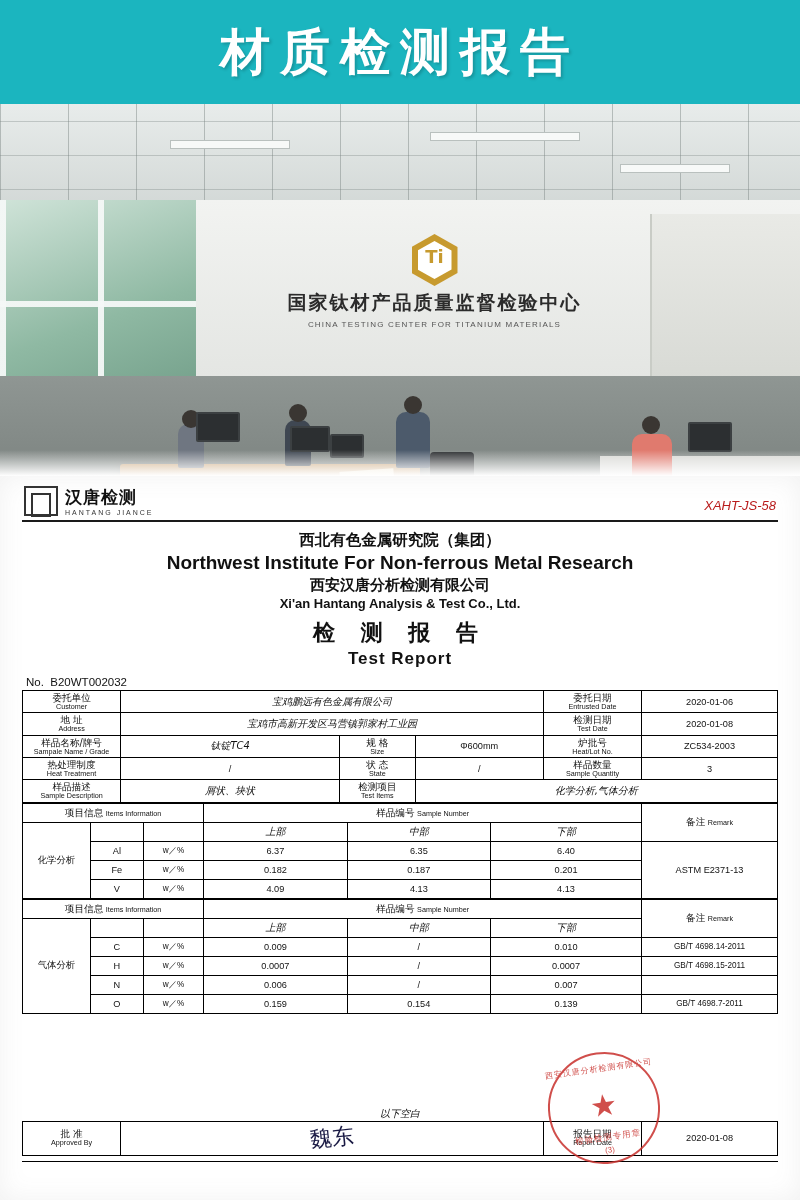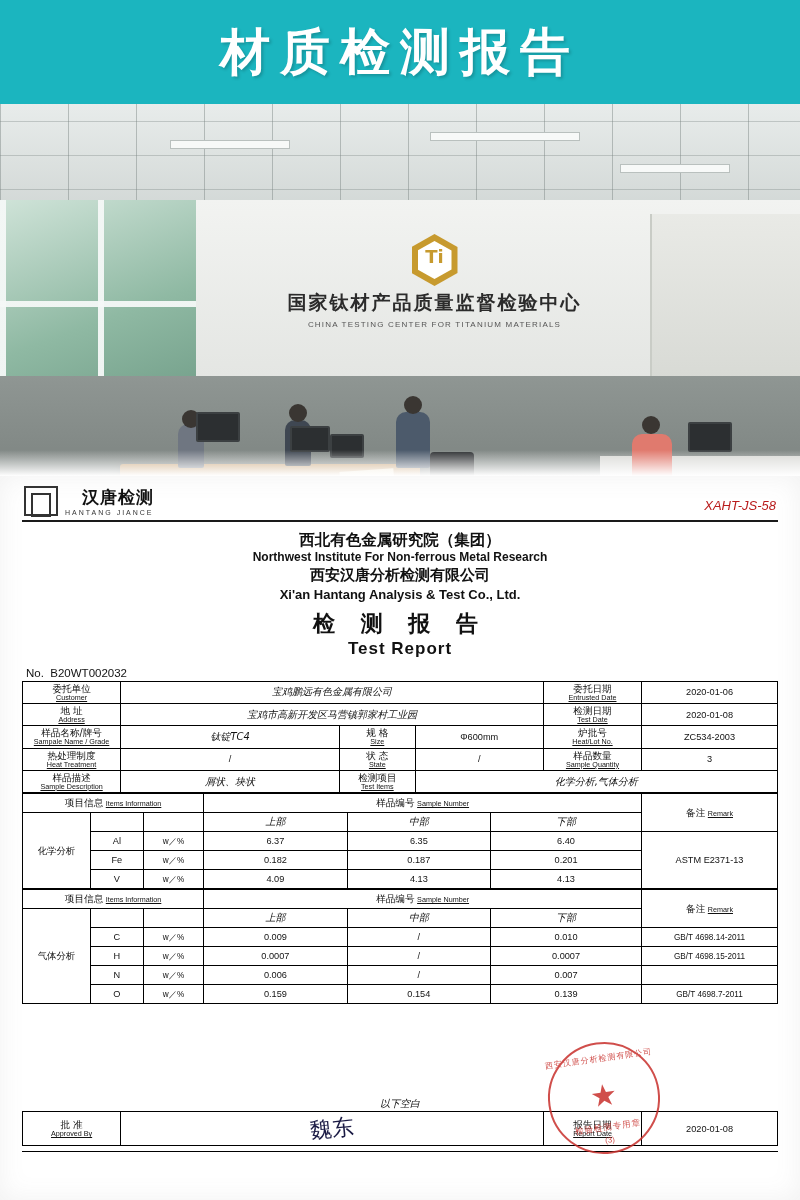--- a/index.html
+++ b/index.html
@@ -167,49 +167,49 @@
     width: 34px; height: 30px; border: 2px solid #333; position: relative;
   }
   .ht-mark:before {
     content: ""; position: absolute; left: 5px; top: 5px; width: 9px; height: 20px;
     border: 2px solid #333; border-right: none;
   }
   .ht-mark:after {
     content: ""; position: absolute; right: 5px; top: 5px; width: 9px; height: 20px;
     border: 2px solid #333; border-left: none;
   }
-  .ht-text .cn { font-size: 17px; font-weight: bold; letter-spacing: 1px; font-family:"DejaVu Sans",sans-serif;margin-left:17px; }
+  .ht-text .cn { font-size: 17px; font-weight: bold; letter-spacing: 1px; font-family:"DejaVu Sans",sans-serif; }
   .ht-text .en { font-size: 7px; letter-spacing: 2px; color: #333; }
   .doc-code { font-size: 13px; font-style: italic; color: #b91c1c; padding-top: 12px; }
   .rule {
     height: 2px; background: #1a1a1a; margin: 4px 0 8px 0;
   }
 
   .titles { text-align: center; line-height: 1.32; }
   .t-cn1 { font-size: 15.5px; font-weight: bold; font-family: "DejaVu Sans", sans-serif; }
-  .t-en1 { font-size: 12px; font-weight: bold; }
+  .t-en1 { font-size: 19px; font-weight: bold; }
   .t-cn2 { font-size: 15px; font-weight: bold; font-family: "DejaVu Sans", sans-serif; }
   .t-en2 { font-size: 13px; font-weight: bold; }
   .t-big-cn {
     font-size: 22px; font-weight: bold; letter-spacing: 9px; margin-top: 6px;
     font-family: "DejaVu Sans", sans-serif;
   }
   .t-big-en { font-size: 17px; font-weight: bold; letter-spacing: 1px; }
   .docno { font-size: 11.5px; margin: 6px 0 2px 4px; }
 
   table.main {
     width: 100%; border-collapse: collapse; table-layout: fixed;
     font-size: 9.2px;
   }
   table.main td {
     border: 1px solid #000; padding: 1px 3px; vertical-align: middle; height: 19px;
   }
   .lbl { text-align: center; line-height: 1.15; }
   .lbl .cn { font-size: 9.6px; font-family: "DejaVu Sans", sans-serif; }
-  .lbl .en { font-size: 7.2px; text-decoration: underline; }
+  .lbl .en { font-size: 7.2px; }
   .ctr { text-align: center; }
   .cn-val { font-family: "DejaVu Sans", sans-serif; font-size: 10px; font-style: italic; }
   .rot { text-align: center; font-family: "DejaVu Sans", sans-serif; font-size: 9.4px; line-height:1.1;}
   .small { font-size: 8.2px; }
 
   .endblk { text-align: center; font-size: 9px; margin-top: 92px; line-height:1.5; }
   .sig-wrap { position: relative; }
   .stamp {
     position: absolute; right: 118px; bottom: -8px; width: 112px; height: 112px;
     border: 2.5px solid #c8302c; border-radius: 50%;

